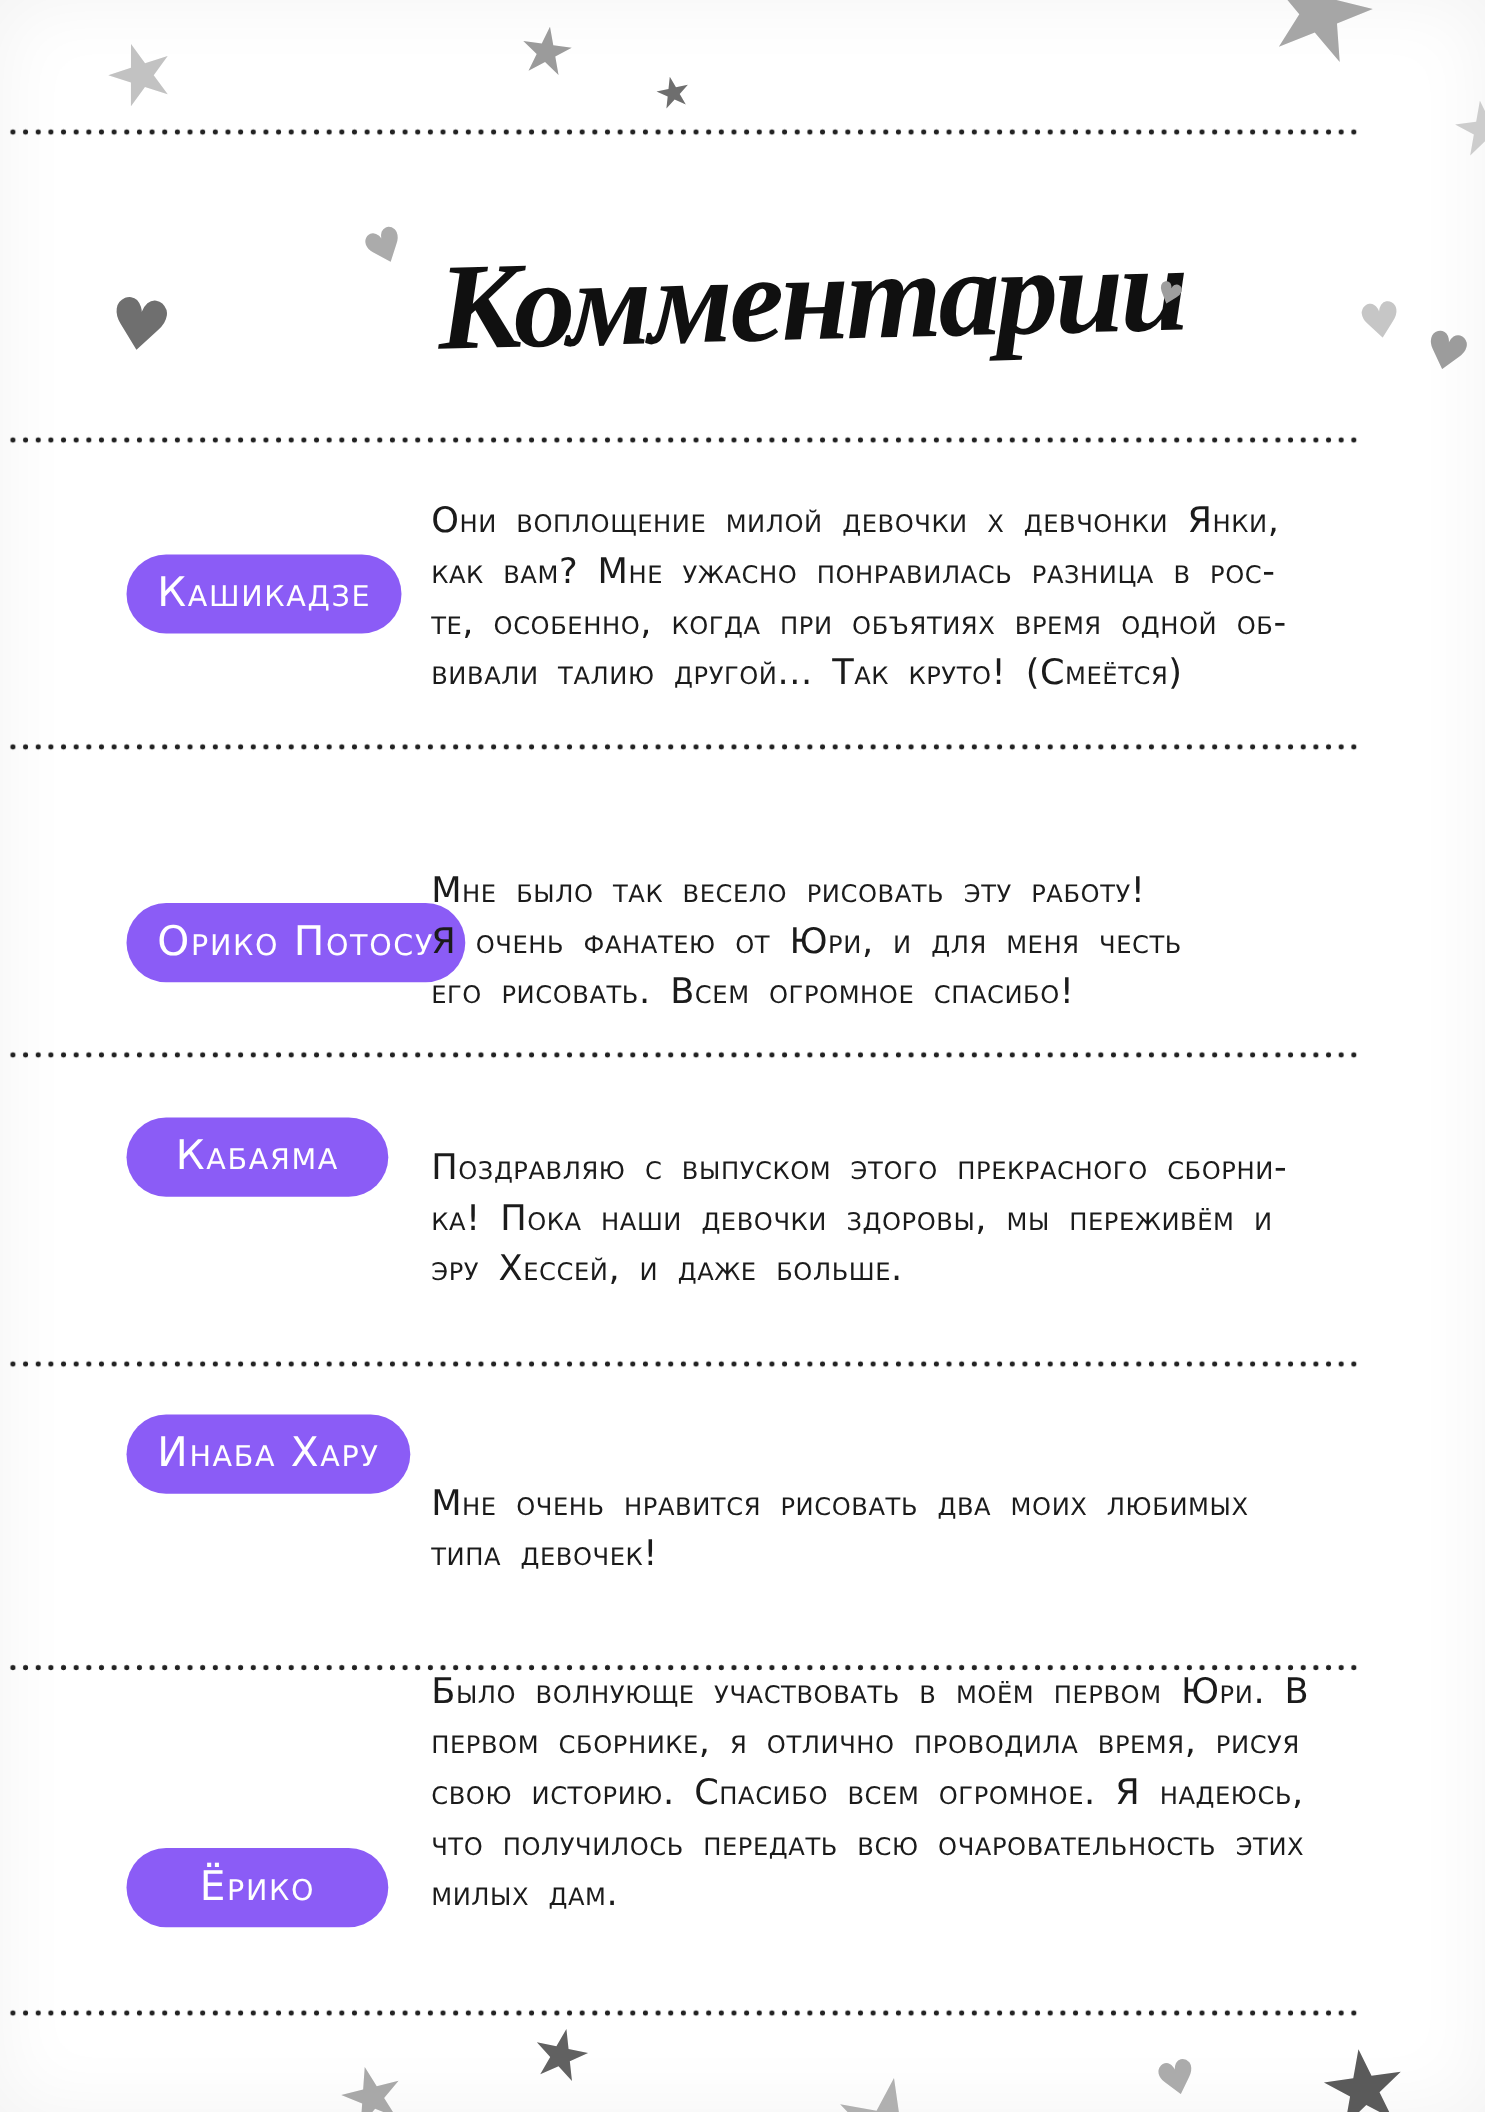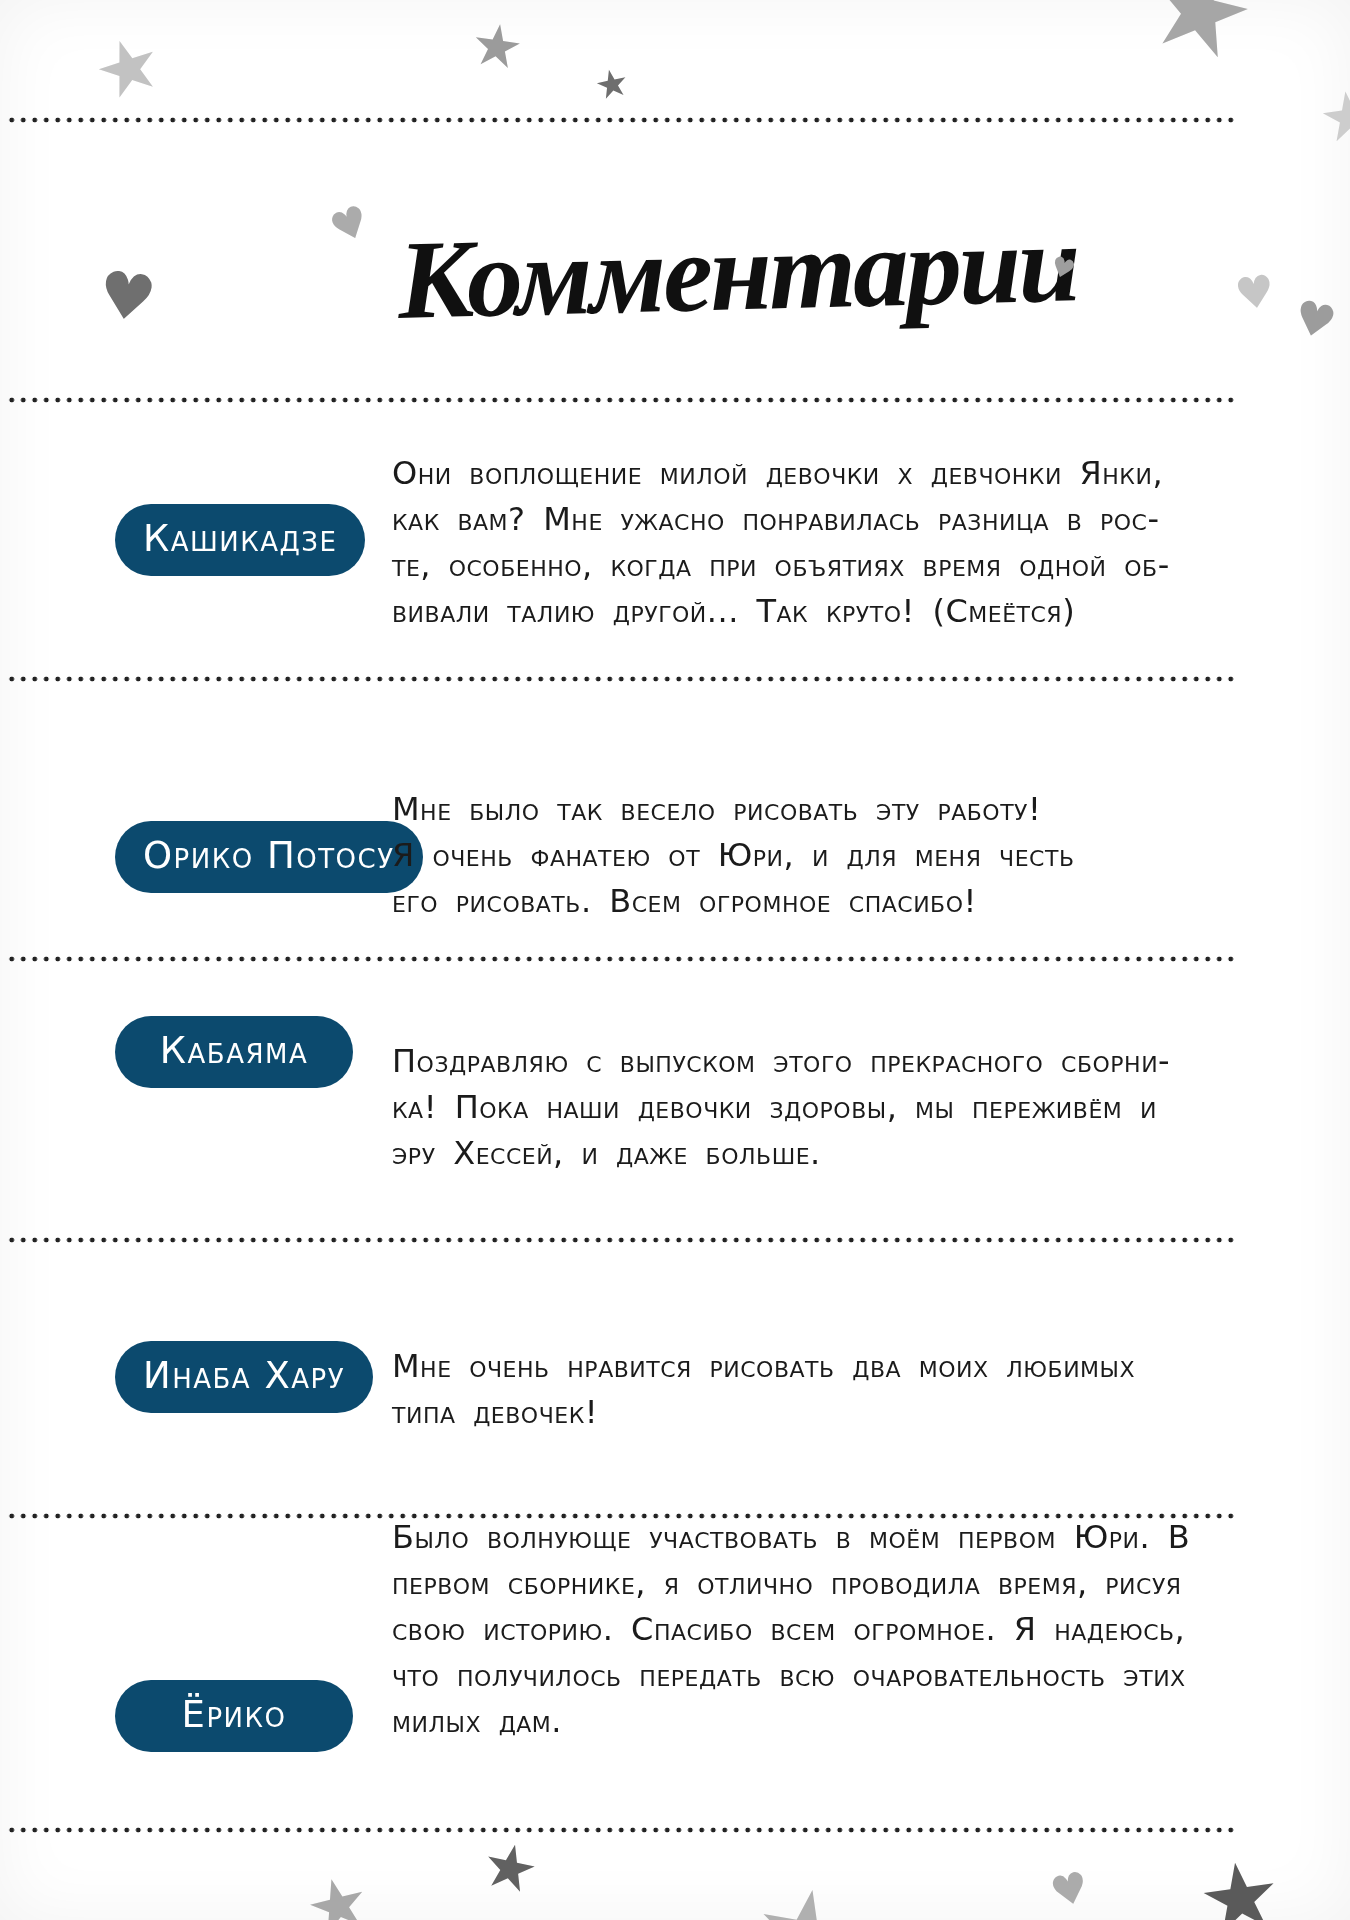--- a/index.html
+++ b/index.html
@@ -23,21 +23,21 @@
     font-style:italic;font-weight:bold;
     font-size:112px;line-height:1.15;color:#101010;
     letter-spacing:-3px;
     transform:rotate(-1.5deg);
     white-space:nowrap;
   }
   .section{position:absolute;left:0;width:100%;}
   .badge{
     position:absolute;left:115px;
     min-width:238px;height:72px;line-height:70px;
-    background:#0c4a6e;border-radius:40px;
+    background:#8b5cf6;border-radius:40px;
     color:#fff;text-align:center;
     font-variant:small-caps;
     font-size:37px;letter-spacing:1.5px;
     padding:0 28px;box-sizing:border-box;
   }
   .comment{
     position:absolute;left:392px;width:860px;
     font-variant:small-caps;
     font-size:32px;line-height:46px;
     letter-spacing:0.5px;word-spacing:7px;
@@ -86,21 +86,21 @@
   <div class="section">
     <div class="badge" style="top:1016px">
       <span>Кабаяма</span>
     </div>
     <div class="comment" style="top:1038px">Поздравляю с выпуском этого прекрасного сборни-
 ка! Пока наши девочки здоровы, мы переживём и
 эру Хессей, и даже больше.</div>
   </div>
 
   <div class="section">
-    <div class="badge" style="top:1341px">
+    <div class="badge" style="top:1286px">
       <span>Инаба Хару</span>
     </div>
     <div class="comment" style="top:1343px">Мне очень нравится рисовать два моих любимых
 типа девочек!</div>
   </div>
 
   <div class="section">
     <div class="badge" style="top:1680px">
       <span>Ёрико</span>
     </div>

